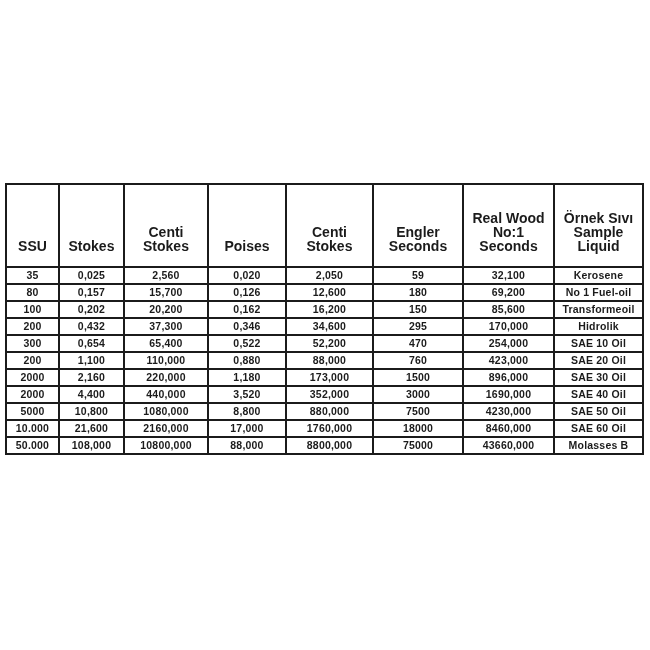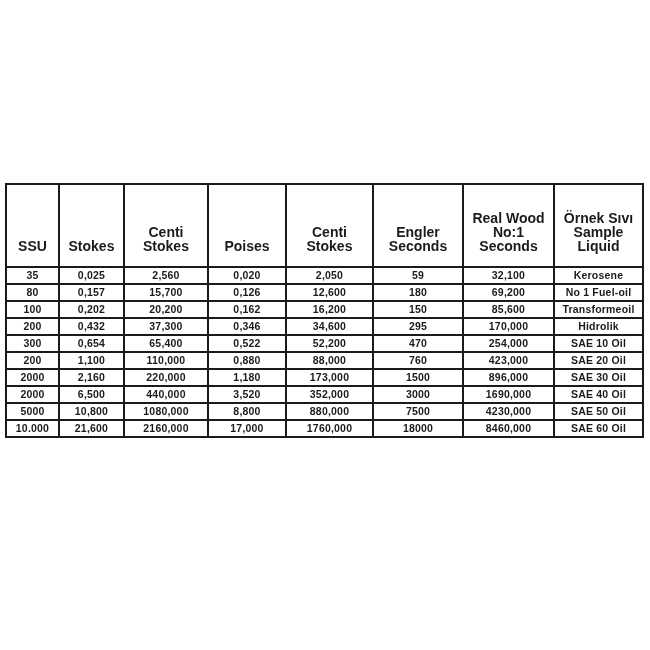--- a/index.html
+++ b/index.html
@@ -162,21 +162,21 @@
             <td>2,160</td>
             <td>220,000</td>
             <td>1,180</td>
             <td>173,000</td>
             <td>1500</td>
             <td>896,000</td>
             <td>SAE 30 Oil</td>
           </tr>
           <tr>
             <td>2000</td>
-            <td>6,500</td>
+            <td>4,400</td>
             <td>440,000</td>
             <td>3,520</td>
             <td>352,000</td>
             <td>3000</td>
             <td>1690,000</td>
             <td>SAE 40 Oil</td>
           </tr>
           <tr>
             <td>5000</td>
             <td>10,800</td>
@@ -190,16 +190,26 @@
           <tr>
             <td>10.000</td>
             <td>21,600</td>
             <td>2160,000</td>
             <td>17,000</td>
             <td>1760,000</td>
             <td>18000</td>
             <td>8460,000</td>
             <td>SAE 60 Oil</td>
           </tr>
+          <tr>
+            <td>50.000</td>
+            <td>108,000</td>
+            <td>10800,000</td>
+            <td>88,000</td>
+            <td>8800,000</td>
+            <td>75000</td>
+            <td>43660,000</td>
+            <td>Molasses B</td>
+          </tr>
         </tbody>
     </table>
   </div>
 </div>
 
 </body></html>

